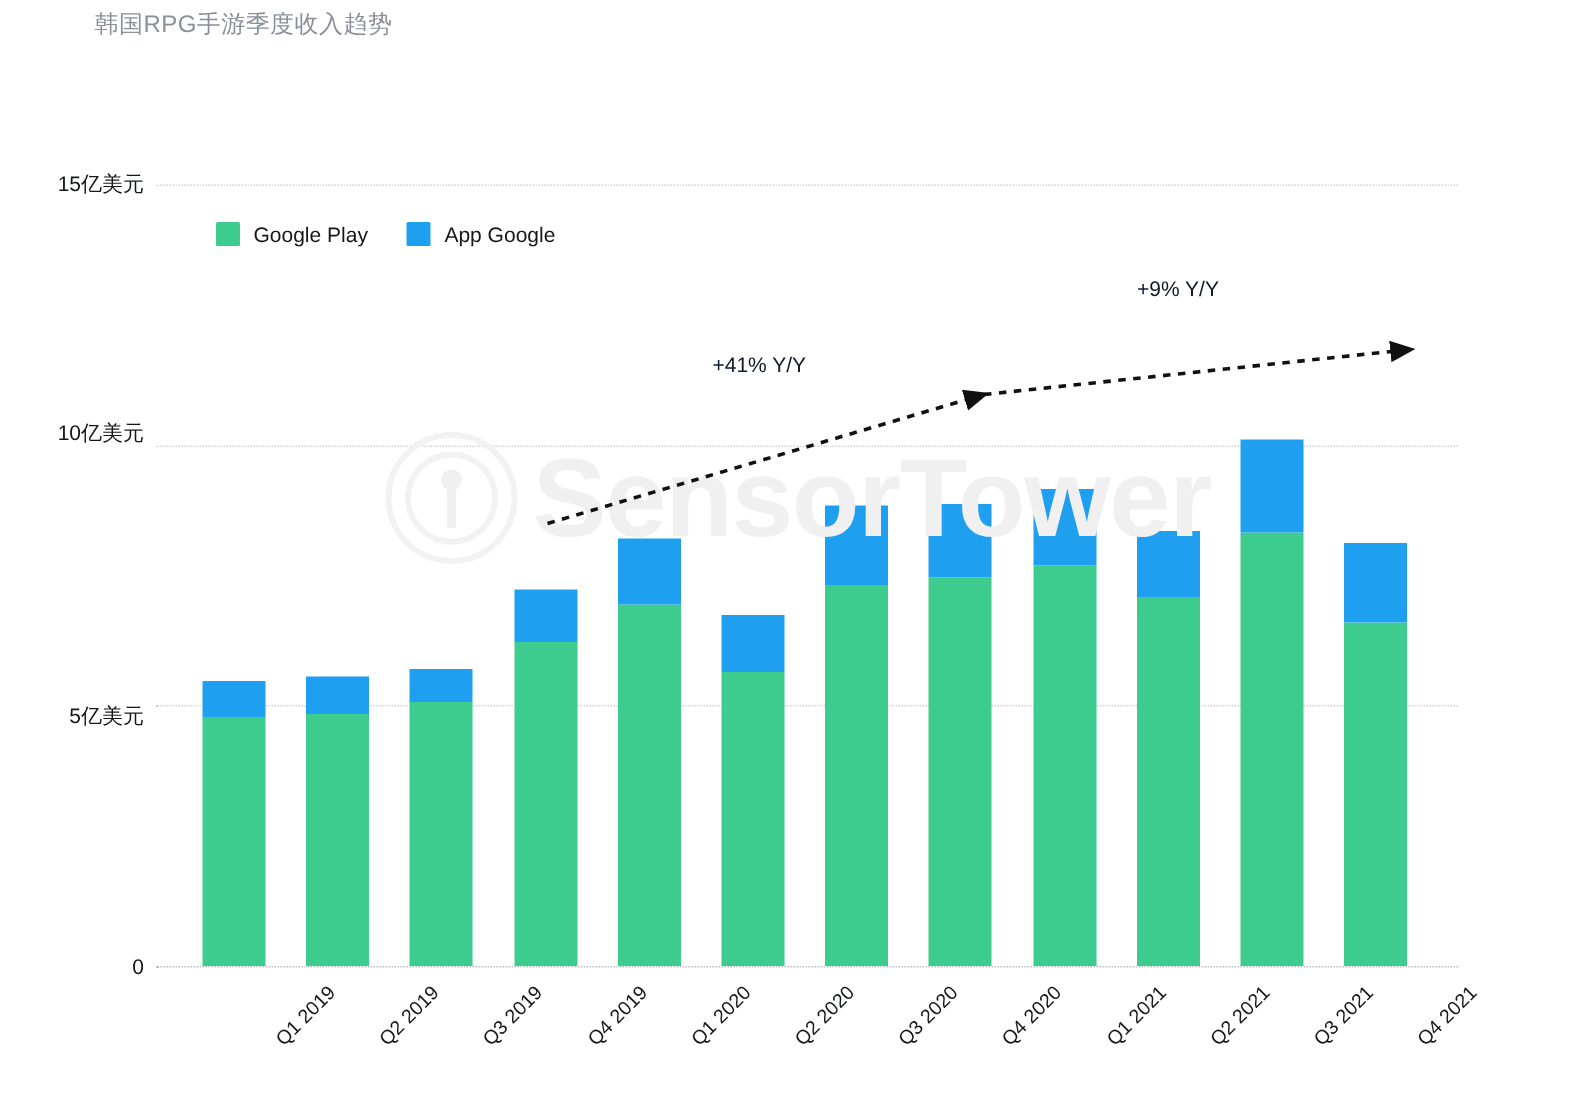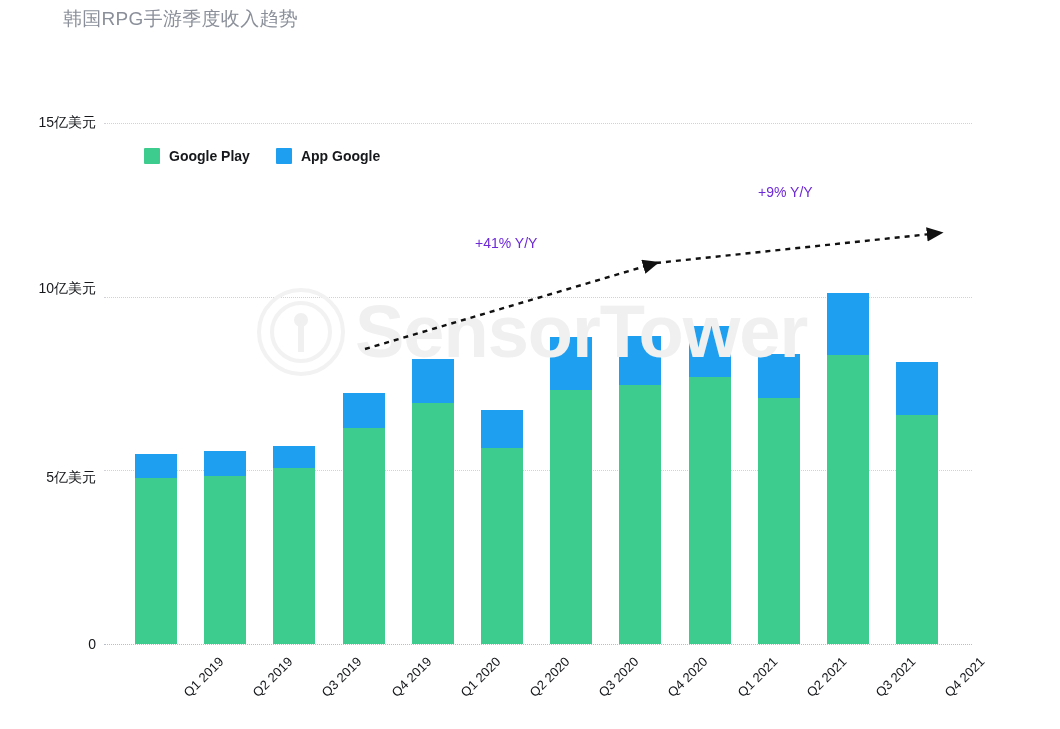--- a/index.html
+++ b/index.html
@@ -8,21 +8,21 @@
     background:#ffffff;
     font-family:"Liberation Sans","DejaVu Sans",sans-serif;
     position:relative;overflow:hidden;
     -webkit-font-smoothing:antialiased;
   }
   #chart-root{position:absolute;inset:0;}
 
   
   #chart-title{
     position:absolute;left:63px;top:6px;
-    font-size:19px;color:#8a8f99;letter-spacing:.3px;
+    font-size:16px;color:#8a8f99;letter-spacing:.3px;
     white-space:nowrap;
   }
 
   
   
   #plot{position:absolute;left:104px;top:123px;width:868px;height:521px;}
 
   .gridline{
     position:absolute;left:0;width:100%;height:0;
     border-top:1px dotted #cfd3d8;
@@ -49,27 +49,27 @@
   .xlabel{
     position:absolute;top:10px;
     font-size:13px;color:#15171a;white-space:nowrap;
     transform-origin:right top;
     transform:rotate(-45deg);
     text-align:right;
   }
 
   
   #legend{position:absolute;left:144px;top:148px;display:flex;align-items:center;gap:26px;}
-  .legend-item{display:flex;align-items:center;gap:9px;font-weight:bold;}
+  .legend-item{display:flex;align-items:center;gap:9px;}
   .legend-swatch{width:16px;height:16px;border-radius:1px;}
   .legend-label{font-size:14px;color:#15171a;white-space:nowrap;}
 
   
   .annot{
-    position:absolute;font-size:14px;color:#6d28d9;white-space:nowrap;
+    position:absolute;font-size:14px;color:#0f172a;white-space:nowrap;
   }
 
   
   #watermark{
     position:absolute;left:255px;top:286px;
     display:flex;align-items:center;gap:8px;
     pointer-events:none;user-select:none;
   }
   #watermark-text{
     font-size:74px;font-weight:700;color:#f0f0f0;

